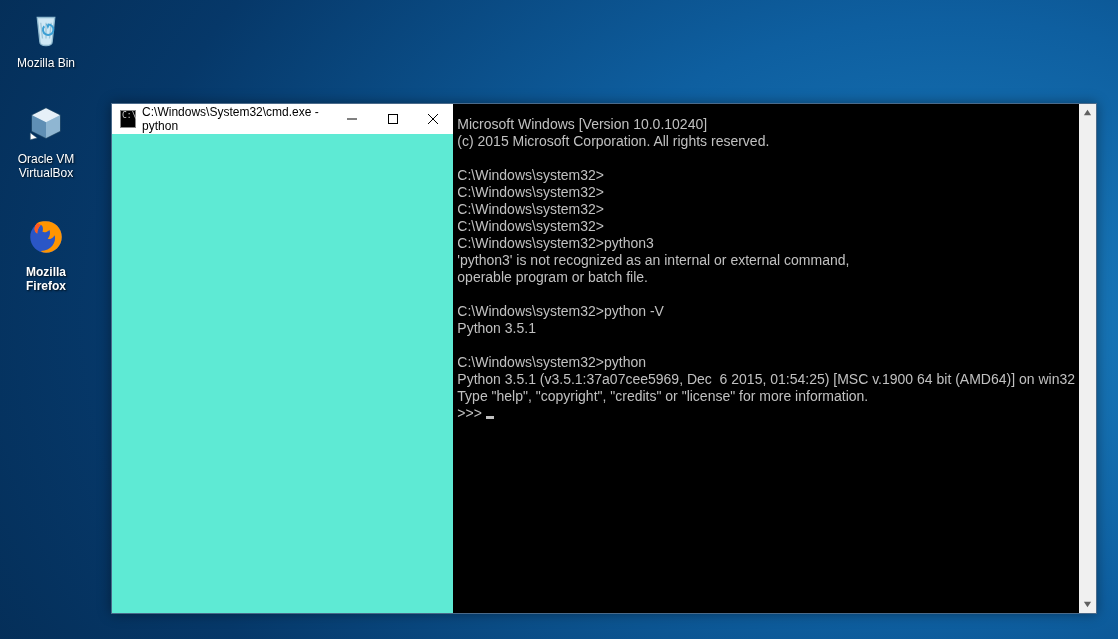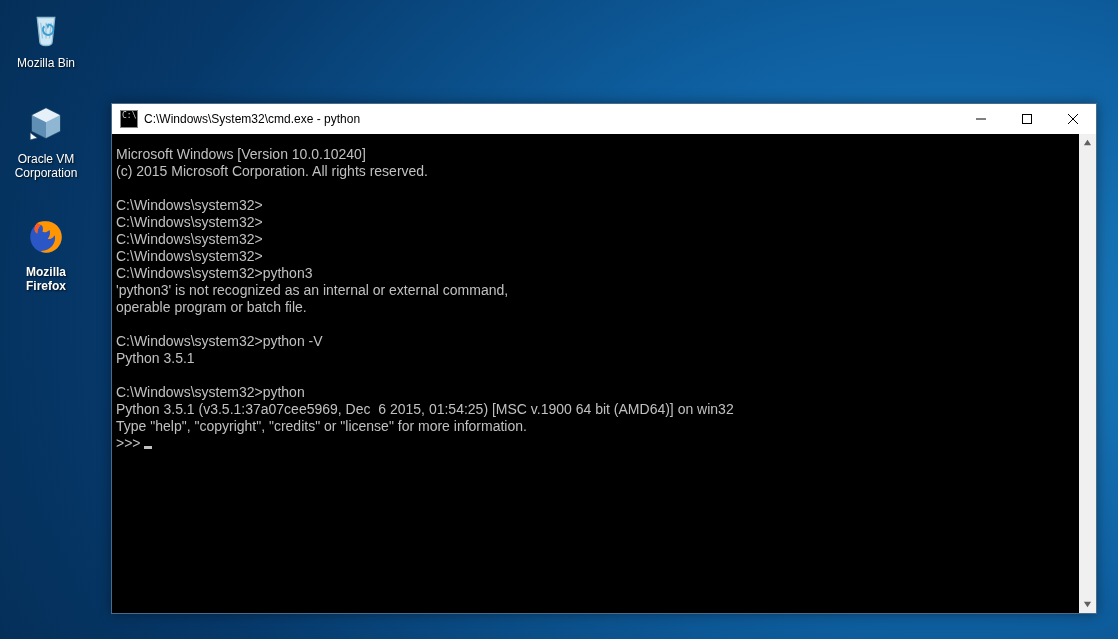--- a/index.html
+++ b/index.html
@@ -38,21 +38,20 @@
   .cmd-window {
     position: absolute;
     left: 111px;
     top: 103px;
     width: 984px;
     height: 509px;
     background: #5eead4;
     border: 1px solid #4a6a8a;
     box-shadow: 0 0 12px rgba(0,0,0,0.4);
     display:flex;
-    flex-direction: column;
   }
   .titlebar {
     height: 30px;
     background: #fff;
     display:flex;
     align-items: center;
     font-size: 12px;
     color:#000;
   }
   .titlebar .title-icon{
@@ -143,21 +142,21 @@
   <div class="icon-box">
     <svg viewBox="0 0 48 48" width="42" height="42">
       <polygon points="24,6 40,14 40,32 24,40 8,32 8,14" fill="#bcd6ea" stroke="#2a516f" stroke-width="1.5"></polygon>
       <polygon points="24,6 40,14 24,22 8,14" fill="#e6f0f8"></polygon>
       <polygon points="24,22 40,14 40,32 24,40" fill="#8fb6d2"></polygon>
       <polygon points="24,22 8,14 8,32 24,40" fill="#5f8fb5"></polygon>
       <path d="M6 34 l8 6 -8 2 z" fill="#fff" stroke="#2a516f" stroke-width="0.7"></path>
     </svg>
   </div>
   <div style="white-space:pre-line;">Oracle VM
-Corporation</div>
+VirtualBox</div>
 </div>
 
 <div class="desktop-icon" style="left:8px; top:213px;font-weight:bold;">
   <div class="icon-box">
     <svg viewBox="0 0 48 48" width="42" height="42">
       <circle cx="24" cy="24" r="18" fill="#2a56c6"></circle>
       <path d="M24 6 C34 6 42 14 42 24 C42 34 34 42 24 42 C20 42 18 40 18 40 C30 40 36 30 34 22 C34 22 30 28 26 26 C26 26 30 22 28 16 C28 16 24 20 20 18 C20 18 22 12 18 10 C18 10 14 14 14 20 C10 18 10 12 14 8 C17 6 20 6 24 6 Z" fill="#ff9500"></path>
       <path d="M14 8 C10 12 10 18 14 20 C14 14 18 10 18 10 Z" fill="#ff5722"></path>
     </svg>
   </div>

